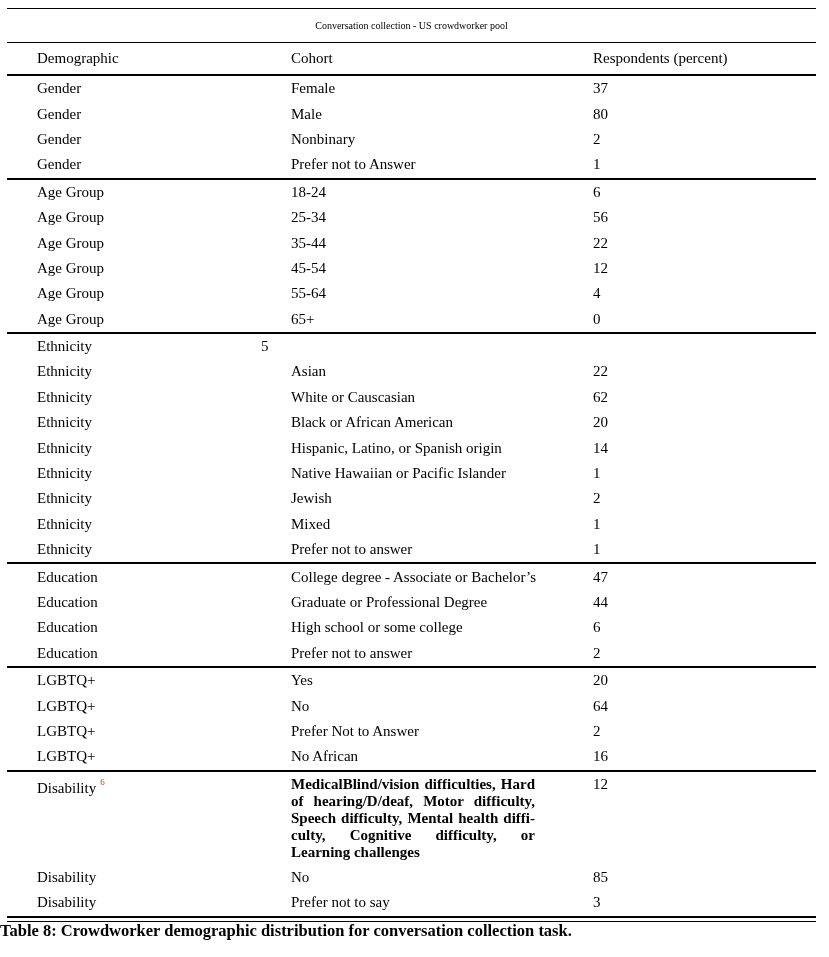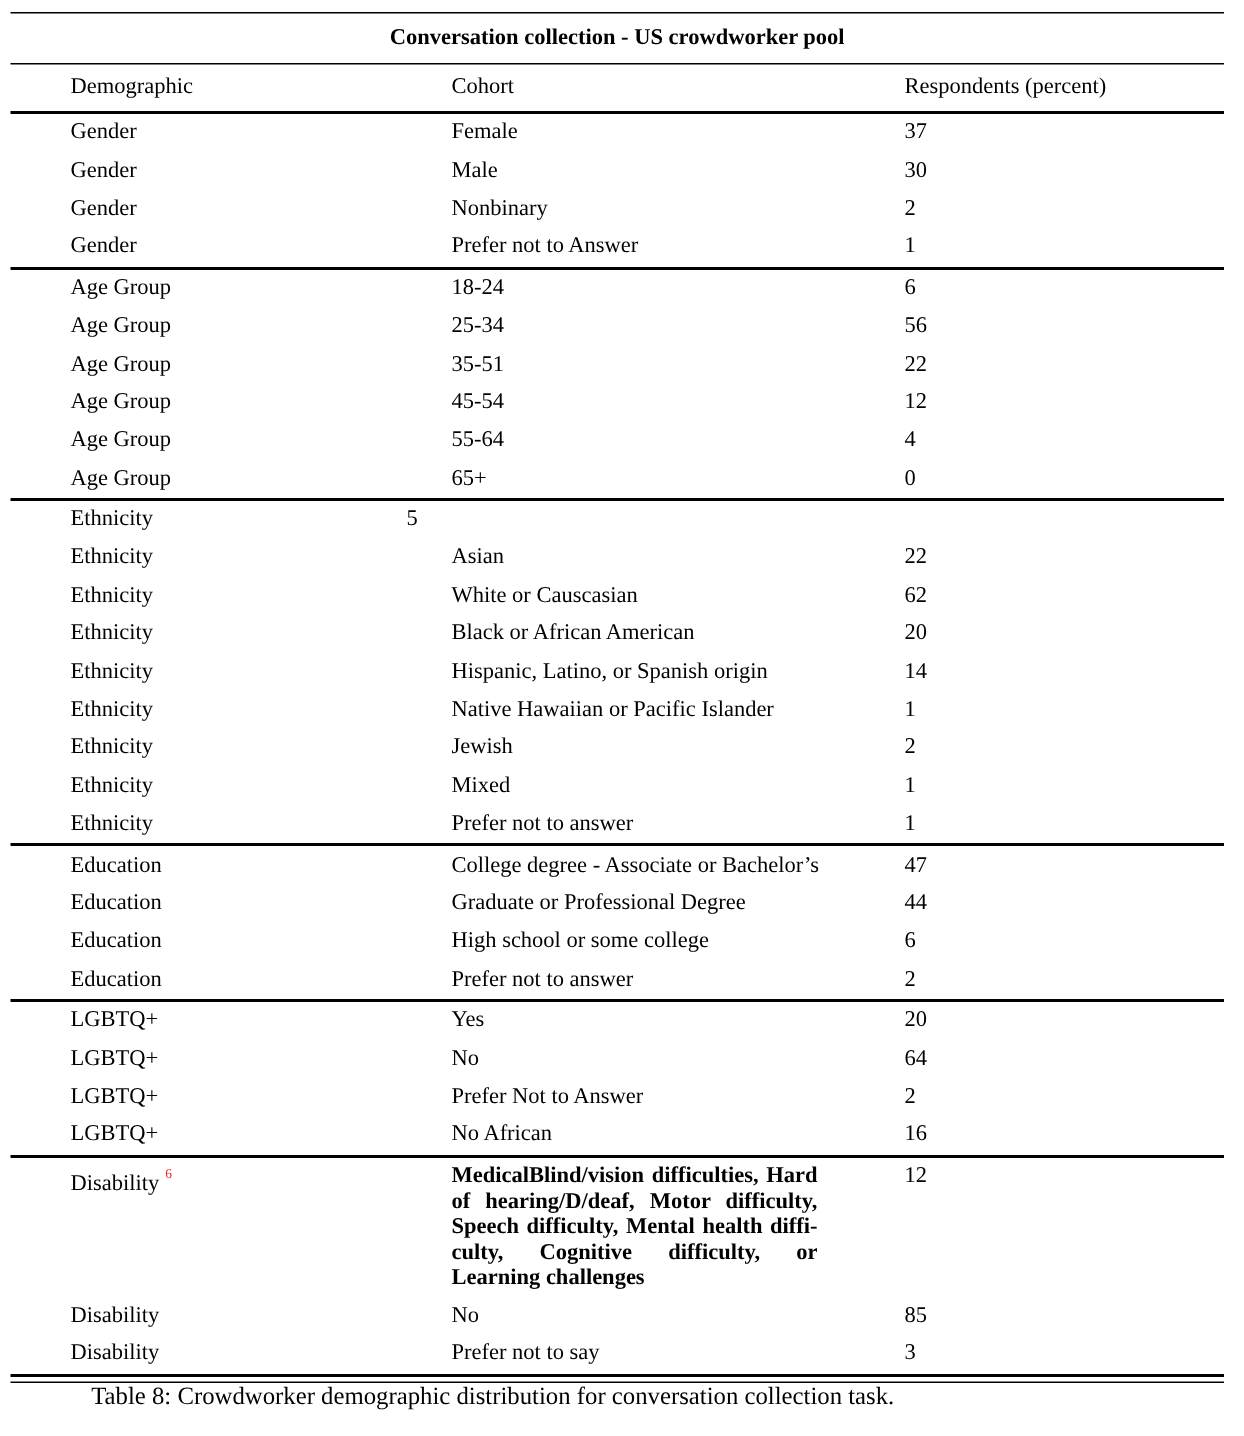--- a/index.html
+++ b/index.html
@@ -5,39 +5,39 @@
   html, body { margin: 0; padding: 0; background: #ffffff; }
   body {
     width: 829px; height: 957px; position: relative; overflow: hidden;
     font-family: "Liberation Serif", "DejaVu Serif", serif;
     color: #000;
   }
   .table-wrap { position: absolute; left: 7px; top: 8px; width: 809px; }
   .rule-top { border-top: 1.3px solid #000; }
   .title-row {
     height: 33px; display: flex; align-items: center; justify-content: center;
-    font-weight: bold; font-size: 15px; text-align: center;
+    font-weight: normal; font-size: 10px; text-align: center;
   }
   .rule-mid { border-top: 1px solid #000; }
   .rule-thick { border-top: 2px solid #000; }
   .row { display: flex; font-size: 15px; line-height: 17px; }
-  .c1 { position: relative; left: 30px; width: 254px; margin-left: 10px; }
+  .c1 { position: relative; left: 30px; width: 254px; }
   .c2 { width: 302px; text-align: justify; padding-left: 30px; }
   .c3 { padding-left: 0; text-align: right; }
   .hdr { height: 31px; align-items: center; }
   .data { height: 25.4px; align-items: center; }
   .multi { align-items: flex-start; padding-top: 4px; padding-bottom: 4px; }
   .multi .c2 { width: 244px; text-align: justify; hyphens: manual; font-weight: bold; }
   .multi .c2 + .c3 { margin-left: 58px; }
   .fn { color: #e8262b; font-size: 9px; vertical-align: super; margin-left: 4px; position: relative; top: -2px;}
   .rule-bot1 { border-top: 2px solid #000; margin-top: 1px; }
   .rule-bot2 { border-top: 1.3px solid #000; margin-top: 3px; }
   .caption {
-    position: absolute; left: 0; width: 657px; top: 921px; text-align: center;
-    font-size: 16.5px; line-height: 20px;
+    position: absolute; left: 0; width: 657px; top: 921px; 
+    font-size: 16.5px; line-height: 20px; font-weight: bold;
   }
 </style>
 </head>
 <body>
 
 <div class="table-wrap">
   <div class="rule-top"></div>
   <div class="title-row">Conversation collection - US crowdworker pool</div>
   <div class="rule-mid"></div>
   <div class="row hdr">
@@ -48,21 +48,21 @@
   <div id="groups">
       <div class="rule-thick"></div>
       <div class="row data">
         <div class="c1"><span>Gender</span></div>
         <div class="c2">Female</div>
         <div class="c3">37</div>
       </div>
       <div class="row data">
         <div class="c1"><span>Gender</span></div>
         <div class="c2">Male</div>
-        <div class="c3">30</div>
+        <div class="c3">80</div>
       </div>
       <div class="row data">
         <div class="c1"><span>Gender</span></div>
         <div class="c2">Nonbinary</div>
         <div class="c3">2</div>
       </div>
       <div class="row data">
         <div class="c1"><span>Gender</span></div>
         <div class="c2">Prefer not to Answer</div>
         <div class="c3">1</div>
@@ -73,21 +73,21 @@
         <div class="c2">18-24</div>
         <div class="c3">6</div>
       </div>
       <div class="row data">
         <div class="c1"><span>Age Group</span></div>
         <div class="c2">25-34</div>
         <div class="c3">56</div>
       </div>
       <div class="row data">
         <div class="c1"><span>Age Group</span></div>
-        <div class="c2">35-51</div>
+        <div class="c2">35-44</div>
         <div class="c3">22</div>
       </div>
       <div class="row data">
         <div class="c1"><span>Age Group</span></div>
         <div class="c2">45-54</div>
         <div class="c3">12</div>
       </div>
       <div class="row data">
         <div class="c1"><span>Age Group</span></div>
         <div class="c2">55-64</div>

